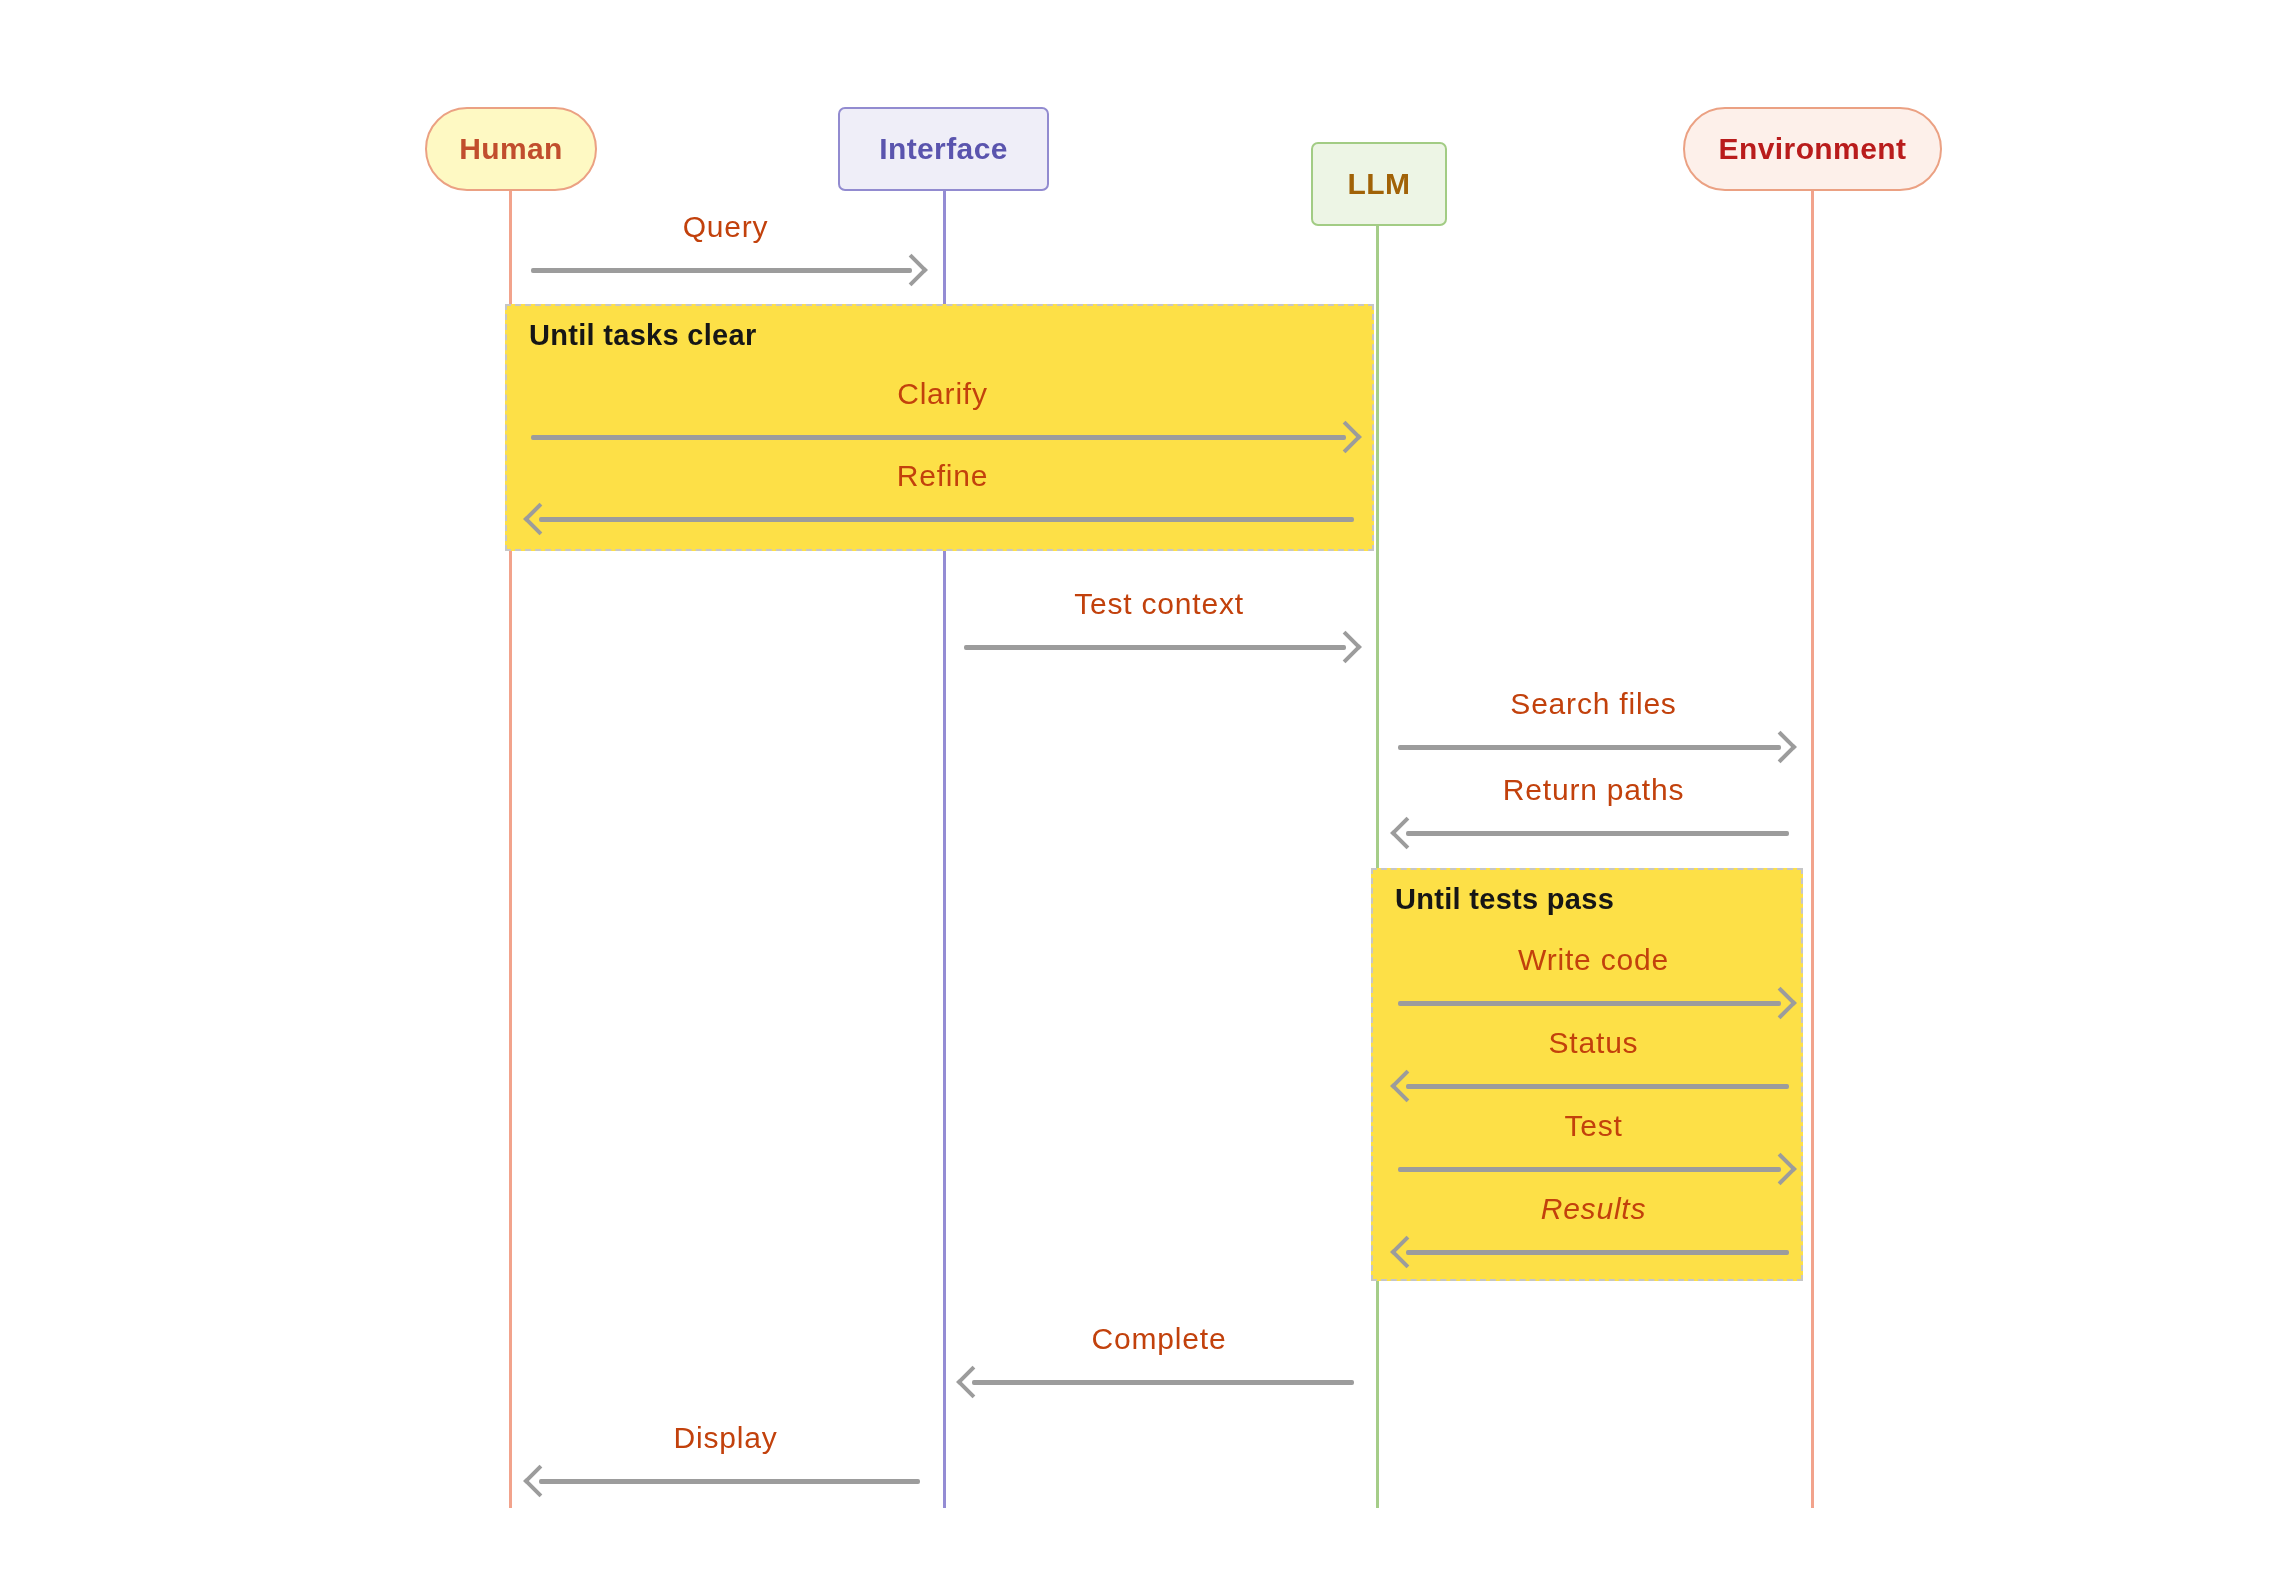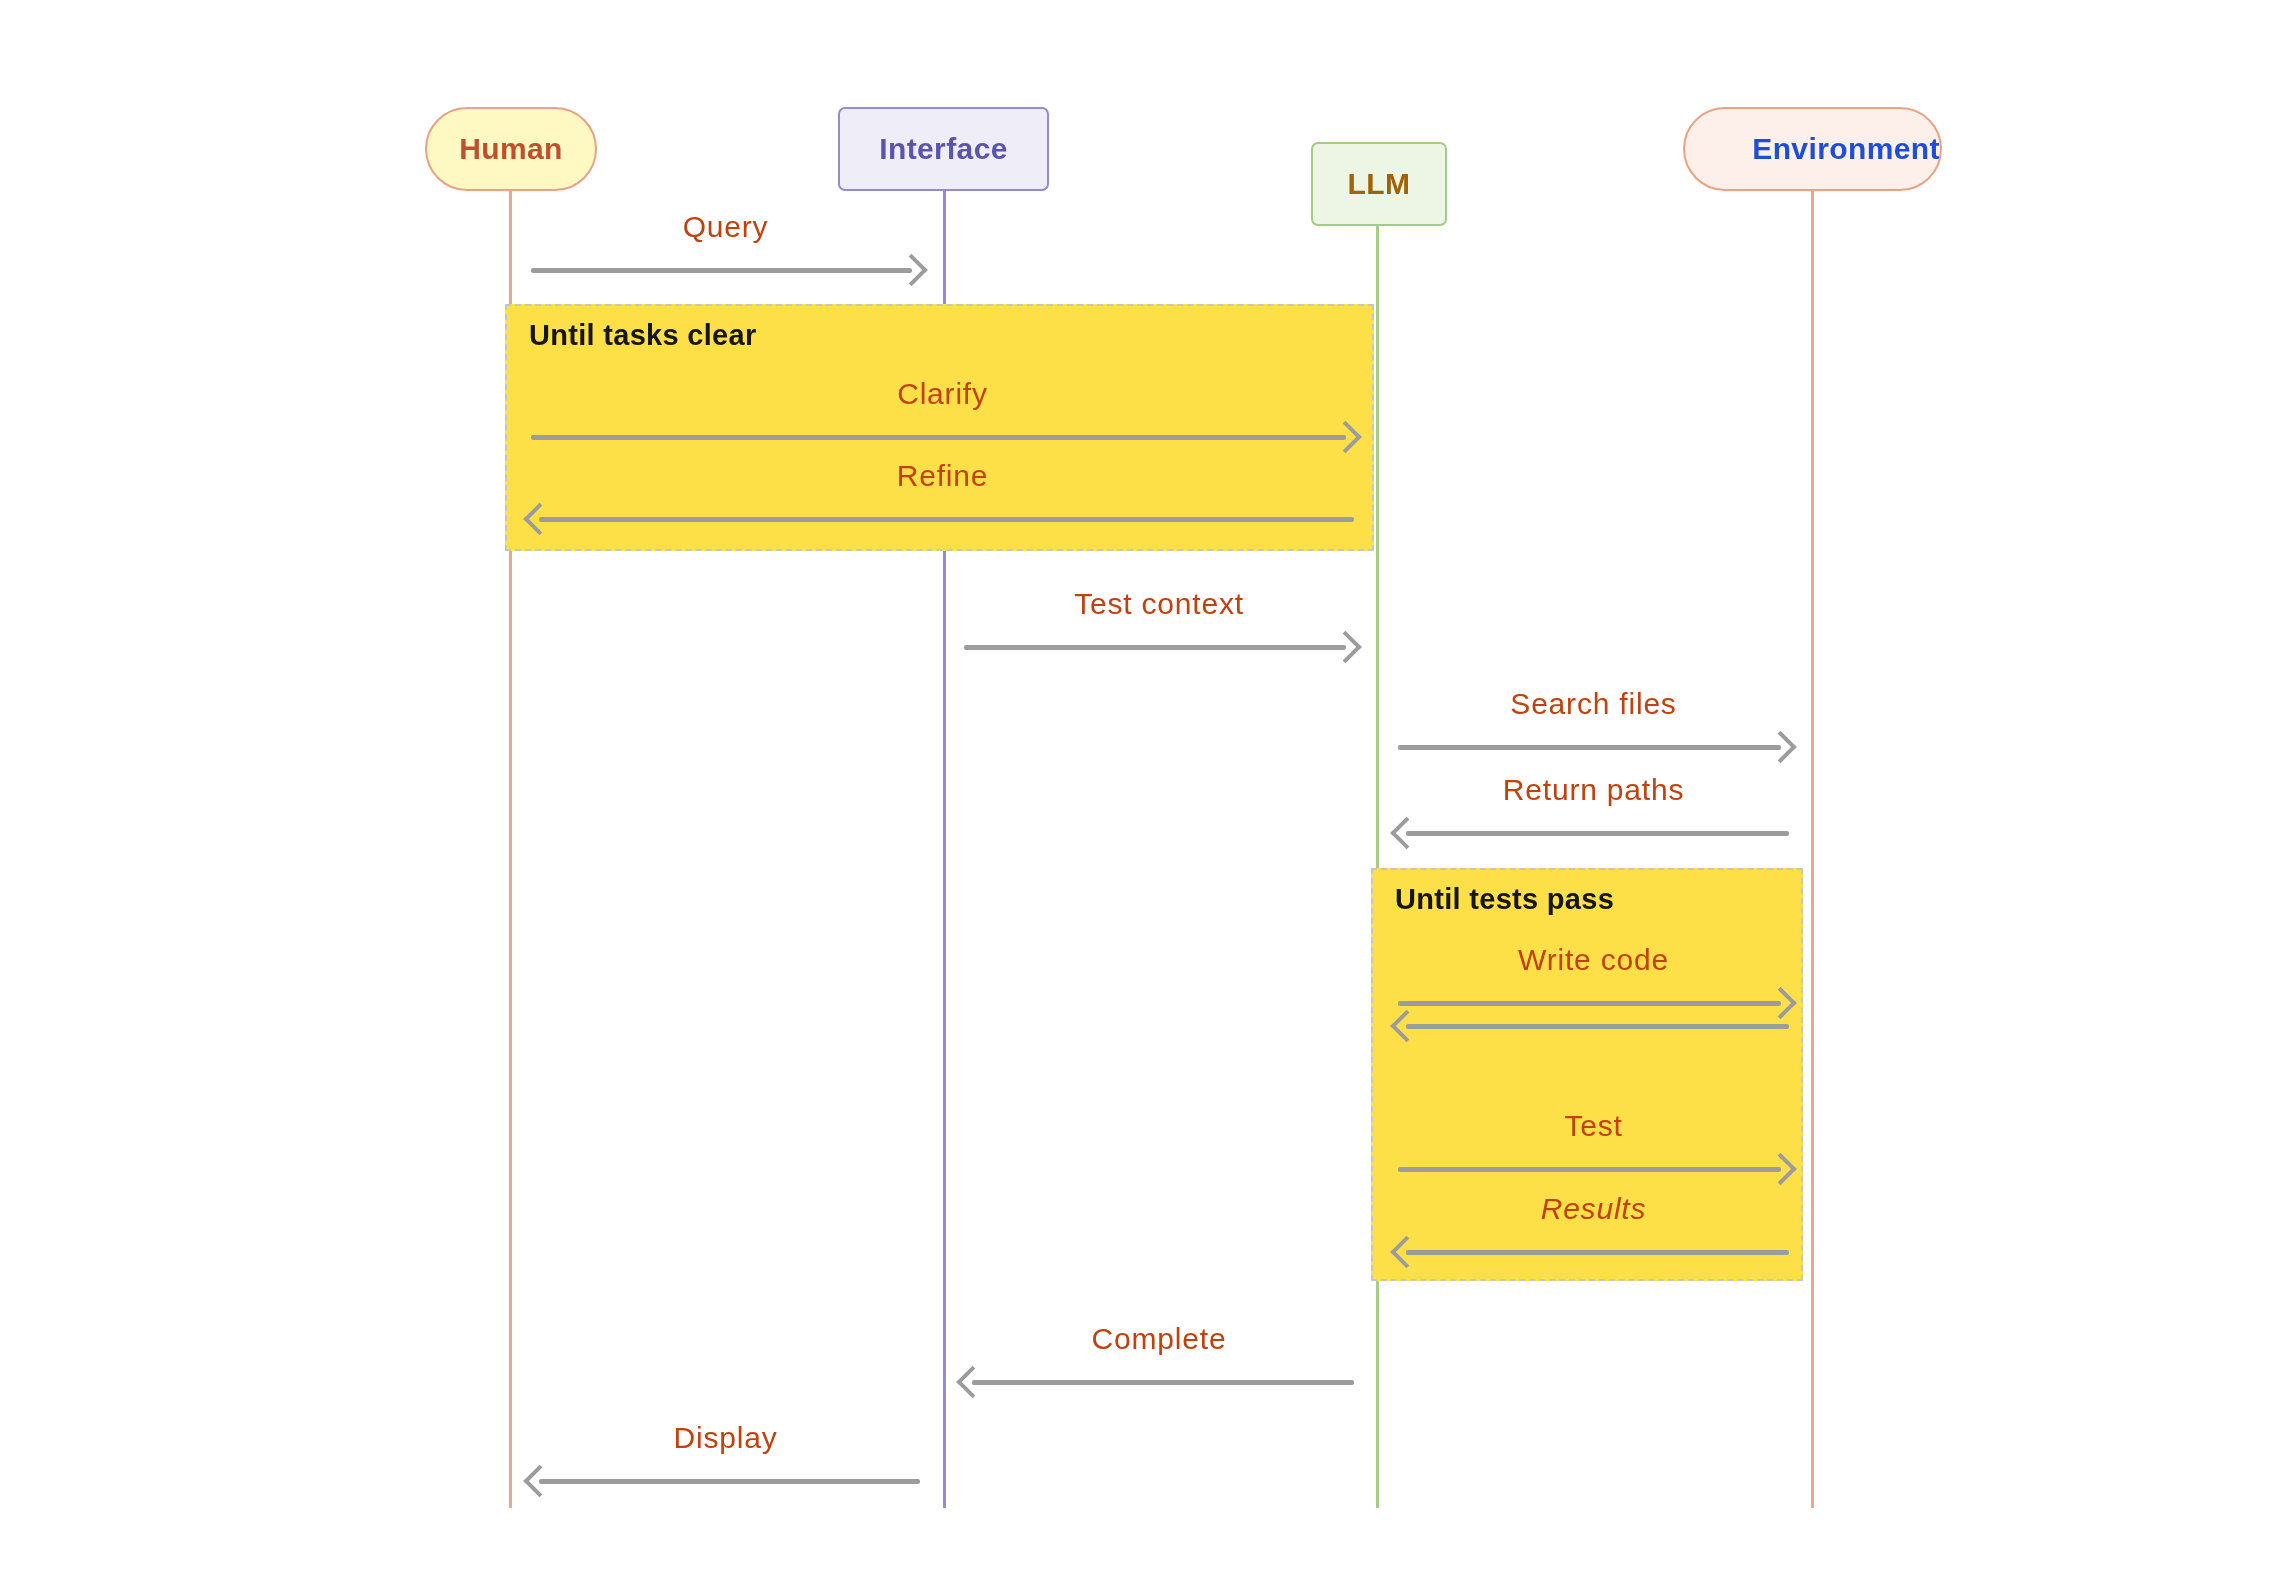--- a/index.html
+++ b/index.html
@@ -52,21 +52,21 @@
   .actor.interface {
     left: 838px; width: 211px;
     background: #efeef8; border: 2.9px solid #928bd0; color: #5a54ae;
   }
   .actor.llm {
     left: 1311px; width: 136px;
     background: #edf5e5; border: 2.9px solid #a2cc84; color: #a16207; margin-top: 35px;
   }
   .actor.environment {
     left: 1683px; width: 259px;
-    background: #fdf0ea; border: 2.9px solid #eba183; color: #1d4ed8; justify-content: flex-end;
+    background: #fdf0ea; border: 2.9px solid #eba183; color: #b91c1c;
   }
 
   
   .loop {
     position: absolute;
     border: 2.9px dashed #c6c6c6;
     background: #fde047;
     box-sizing: border-box;
     z-index: 2;
   }
@@ -217,20 +217,21 @@
 
   <div class="msg m-write-code">
     <div class="msg-label">Write code</div>
     <div class="msg-arrow dir-right">
         <span class="shaft"></span>
         <span class="chev"></span>
       </div>
   </div>
 
   <div class="msg m-status">
+    <div class="msg-label">Status</div>
     <div class="msg-arrow dir-left">
         <span class="shaft"></span>
         <span class="chev"></span>
       </div>
   </div>
 
   <div class="msg m-test">
     <div class="msg-label">Test</div>
     <div class="msg-arrow dir-right">
         <span class="shaft"></span>

